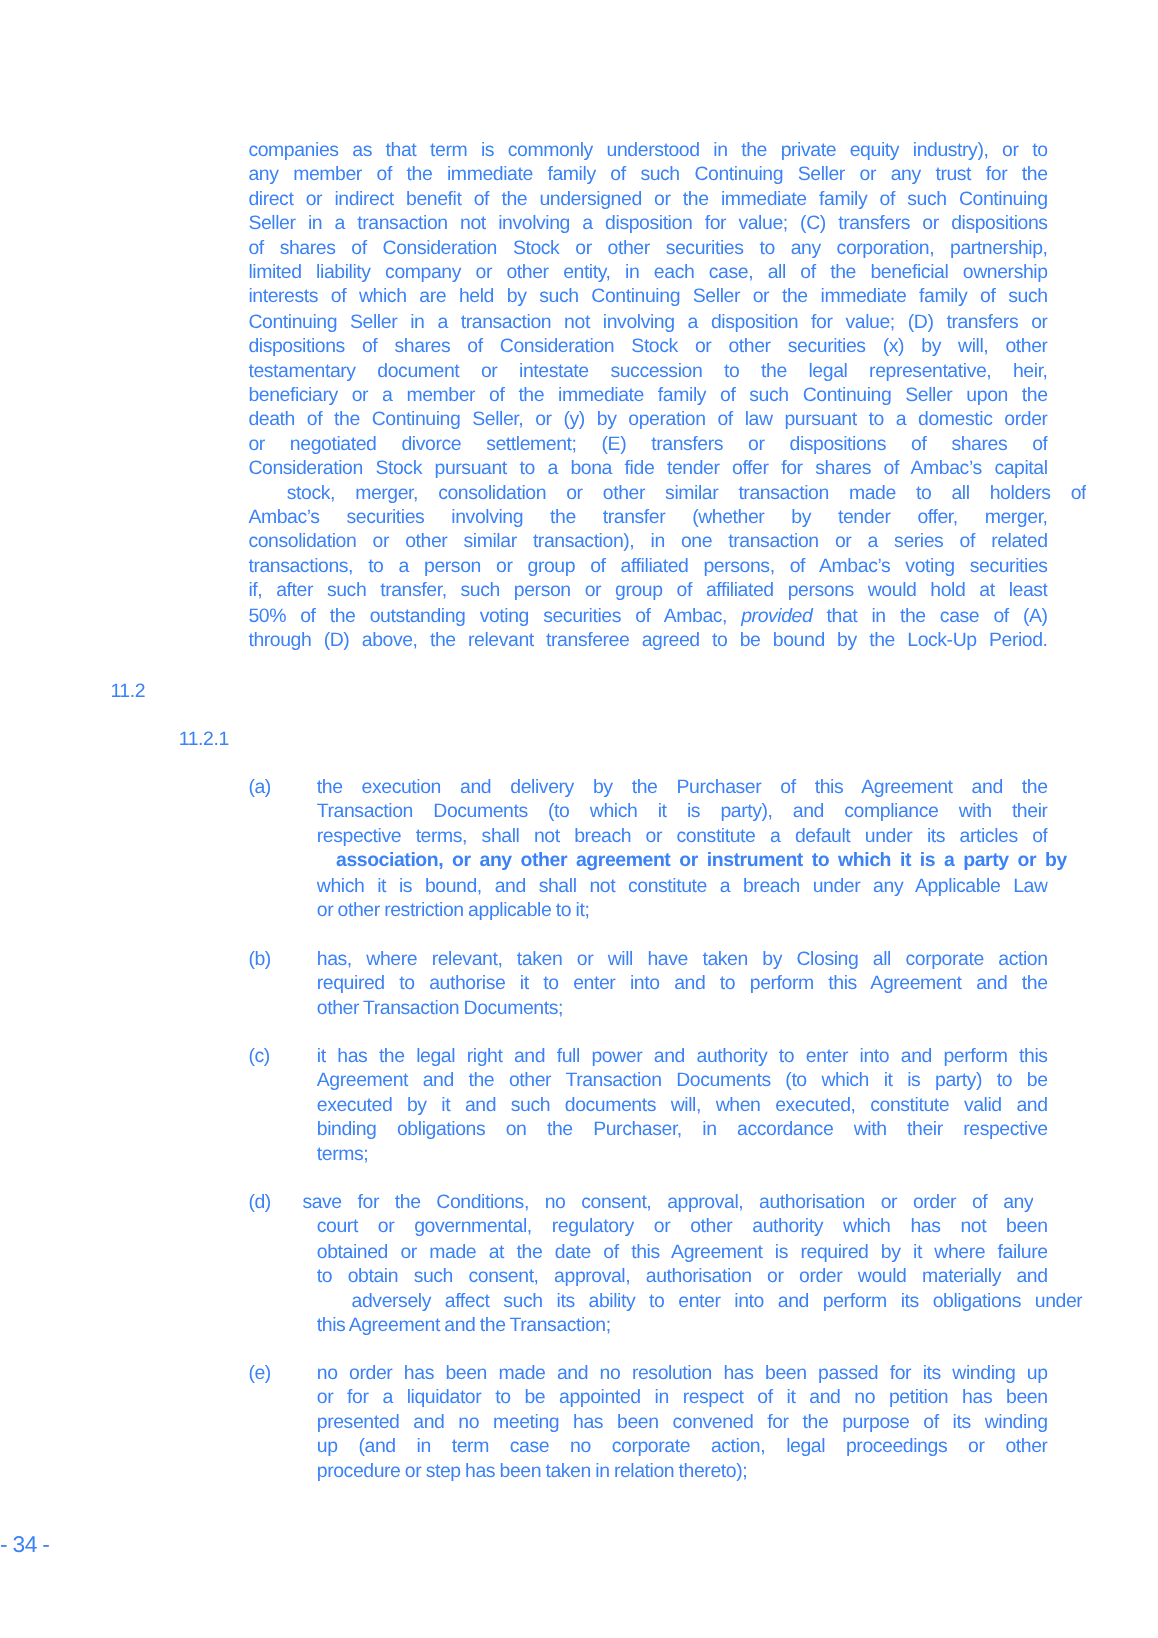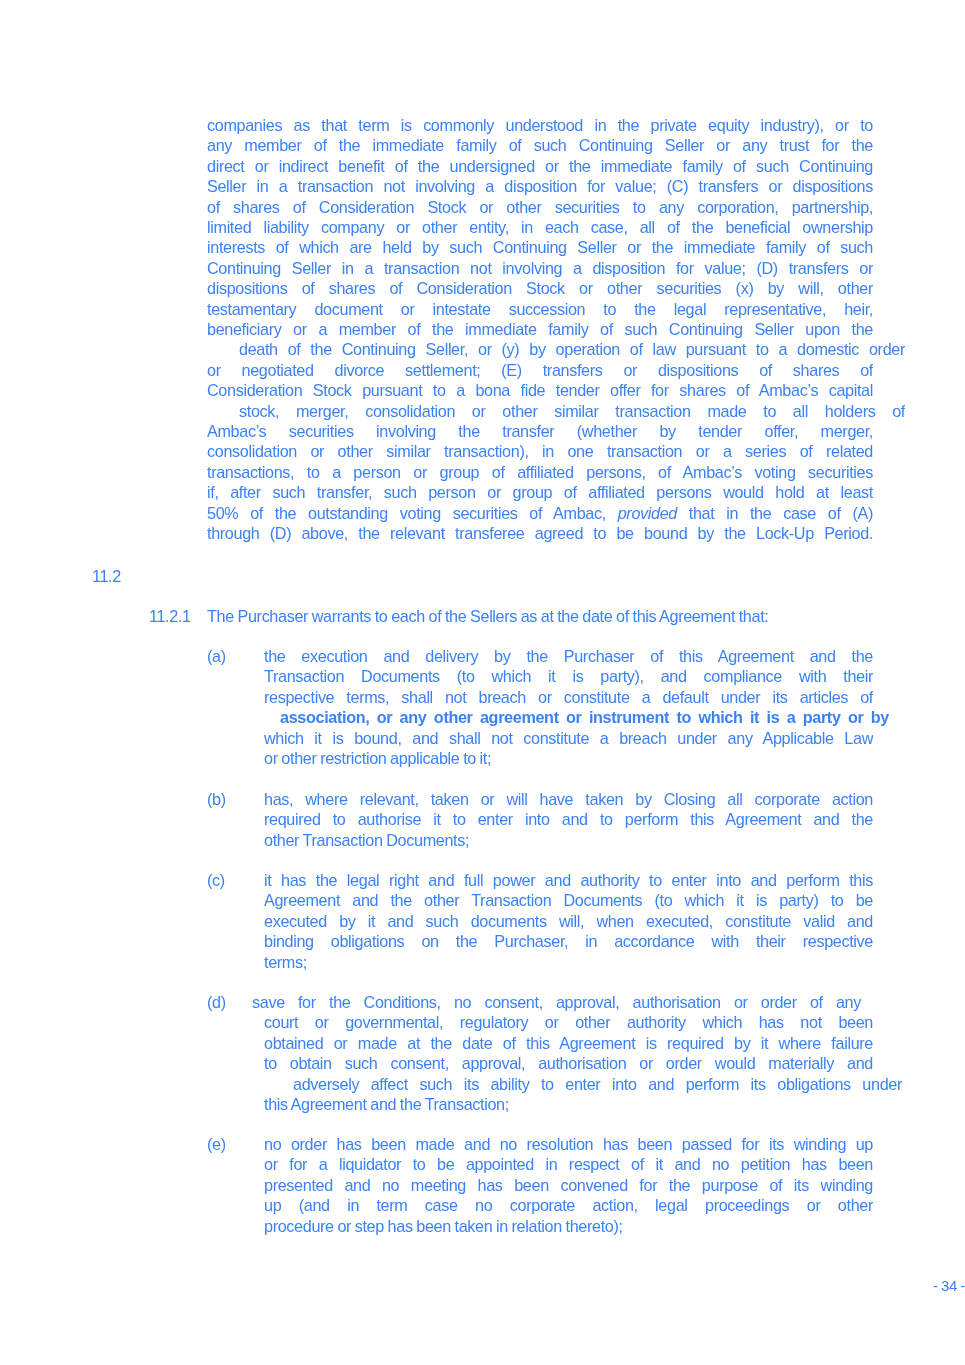--- a/index.html
+++ b/index.html
@@ -19,55 +19,54 @@
     line-height: 20.4px;
     height: 20.4px;
     text-align: justify;
     text-align-last: justify;
   }
   .line.last { text-align-last: left; }
   .blk { position: absolute; }
   .num { position: absolute; line-height: 20.4px; white-space: nowrap; }
   .bold { font-weight: bold; }
   .it { font-style: italic; }
-  .footer { position: absolute; left: 0; width: 965px; text-align: right; top: 1277px; font-size: 15px; }
+  .footer { position: absolute; left: 0; width: 965px; text-align: left; top: 1277px; font-size: 19px; }
 </style>
 </head>
 <body>
 
 <div class="page txt">
 
   <div class="blk" style="left:207px; top:115px; width:666px;">
     <div class="line" style="top: 0px; width: 666px; white-space: normal; overflow: hidden;">companies as that term is commonly understood in the private equity industry), or to</div>
     <div class="line" style="top: 20.4px; width: 666px; white-space: normal; overflow: hidden;">any member of the immediate family of such Continuing Seller or any trust for the</div>
     <div class="line" style="top: 40.8px; width: 666px; white-space: normal; overflow: hidden;">direct or indirect benefit of the undersigned or the immediate family of such Continuing</div>
     <div class="line" style="top: 61.2px; width: 666px; white-space: normal; overflow: hidden;">Seller in a transaction not involving a disposition for value; (C) transfers or dispositions</div>
     <div class="line" style="top: 81.6px; width: 666px; white-space: normal; overflow: hidden;">of shares of Consideration Stock or other securities to any corporation, partnership,</div>
     <div class="line" style="top: 102px; width: 666px; white-space: normal; overflow: hidden;">limited liability company or other entity, in each case, all of the beneficial ownership</div>
     <div class="line" style="top: 122.4px; width: 666px; white-space: normal; overflow: hidden;">interests of which are held by such Continuing Seller or the immediate family of such</div>
     <div class="line" style="top: 142.8px; width: 666px; white-space: normal; overflow: hidden;">Continuing Seller in a transaction not involving a disposition for value; (D) transfers or</div>
     <div class="line" style="top: 163.2px; width: 666px; white-space: normal; overflow: hidden;">dispositions of shares of Consideration Stock or other securities (x) by will, other</div>
     <div class="line" style="top: 183.6px; width: 666px; white-space: normal; overflow: hidden;">testamentary document or intestate succession to the legal representative, heir,</div>
     <div class="line" style="top: 204px; width: 666px; white-space: normal; overflow: hidden;">beneficiary or a member of the immediate family of such Continuing Seller upon the</div>
-    <div class="line" style="top: 224.4px; width: 666px; white-space: normal; overflow: hidden; margin-left: 32px;">death of the Continuing Seller, or (y) by operation of law pursuant to a domestic order</div>
+    <div class="line" style="top: 224.4px; width: 666px; white-space: normal; overflow: hidden;">death of the Continuing Seller, or (y) by operation of law pursuant to a domestic order</div>
     <div class="line" style="top: 244.8px; width: 666px; white-space: normal; overflow: hidden;">or negotiated divorce settlement; (E) transfers or dispositions of shares of</div>
     <div class="line" style="top: 265.2px; width: 666px; white-space: normal; overflow: hidden;">Consideration Stock pursuant to a bona fide tender offer for shares of Ambac’s capital</div>
     <div class="line" style="top: 285.6px; width: 666px; white-space: normal; overflow: hidden; margin-left: 32px;">stock, merger, consolidation or other similar transaction made to all holders of</div>
     <div class="line" style="top: 306px; width: 666px; white-space: normal; overflow: hidden;">Ambac’s securities involving the transfer (whether by tender offer, merger,</div>
     <div class="line" style="top: 326.4px; width: 666px; white-space: normal; overflow: hidden;">consolidation or other similar transaction), in one transaction or a series of related</div>
     <div class="line" style="top: 346.8px; width: 666px; white-space: normal; overflow: hidden;">transactions, to a person or group of affiliated persons, of Ambac’s voting securities</div>
     <div class="line" style="top: 367.2px; width: 666px; white-space: normal; overflow: hidden;">if, after such transfer, such person or group of affiliated persons would hold at least</div>
     <div class="line" style="top: 387.6px; width: 666px; white-space: normal; overflow: hidden;"><span>50% of the outstanding voting securities of Ambac, </span><span class="it">provided</span><span> that in the case of (A)</span></div>
     <div class="line" style="top: 408px; width: 666px; white-space: normal; overflow: hidden;">through (D) above, the relevant transferee agreed to be bound by the Lock-Up Period.</div>
   </div>
 
   <div class="num" style="left:92px; top:566px;">11.2</div>
 
   <div class="num" style="left:149px; top:606px;">11.2.1</div>
-  <div class="num" style="left:207px; top:606px;">The Purchaser warrants to each of the Sellers as at the date of this Agreement that:</div>
 
   <div class="blk" style="left:0; top:646px;">
     <div class="num" style="left:207px; top:0;">(a)</div>
     <div class="line" style="left: 264px; top: 0px; width: 609px; white-space: normal; overflow: hidden;">the execution and delivery by the Purchaser of this Agreement and the</div>
     <div class="line" style="left: 264px; top: 20.4px; width: 609px; white-space: normal; overflow: hidden;">Transaction Documents (to which it is party), and compliance with their</div>
     <div class="line" style="left: 264px; top: 40.8px; width: 609px; white-space: normal; overflow: hidden;">respective terms, shall not breach or constitute a default under its articles of</div>
     <div class="line" style="left: 280px; top: 61.2px; width: 609px; white-space: normal; overflow: hidden; font-weight: bold;">association, or any other agreement or instrument to which it is a party or by</div>
     <div class="line" style="left: 264px; top: 81.6px; width: 609px; white-space: normal; overflow: hidden;">which it is bound, and shall not constitute a breach under any Applicable Law</div>
     <div class="line last" style="left: 264px; top: 102px; width: 609px; white-space: normal; overflow: hidden;">or other restriction applicable to it;</div>
   </div>

